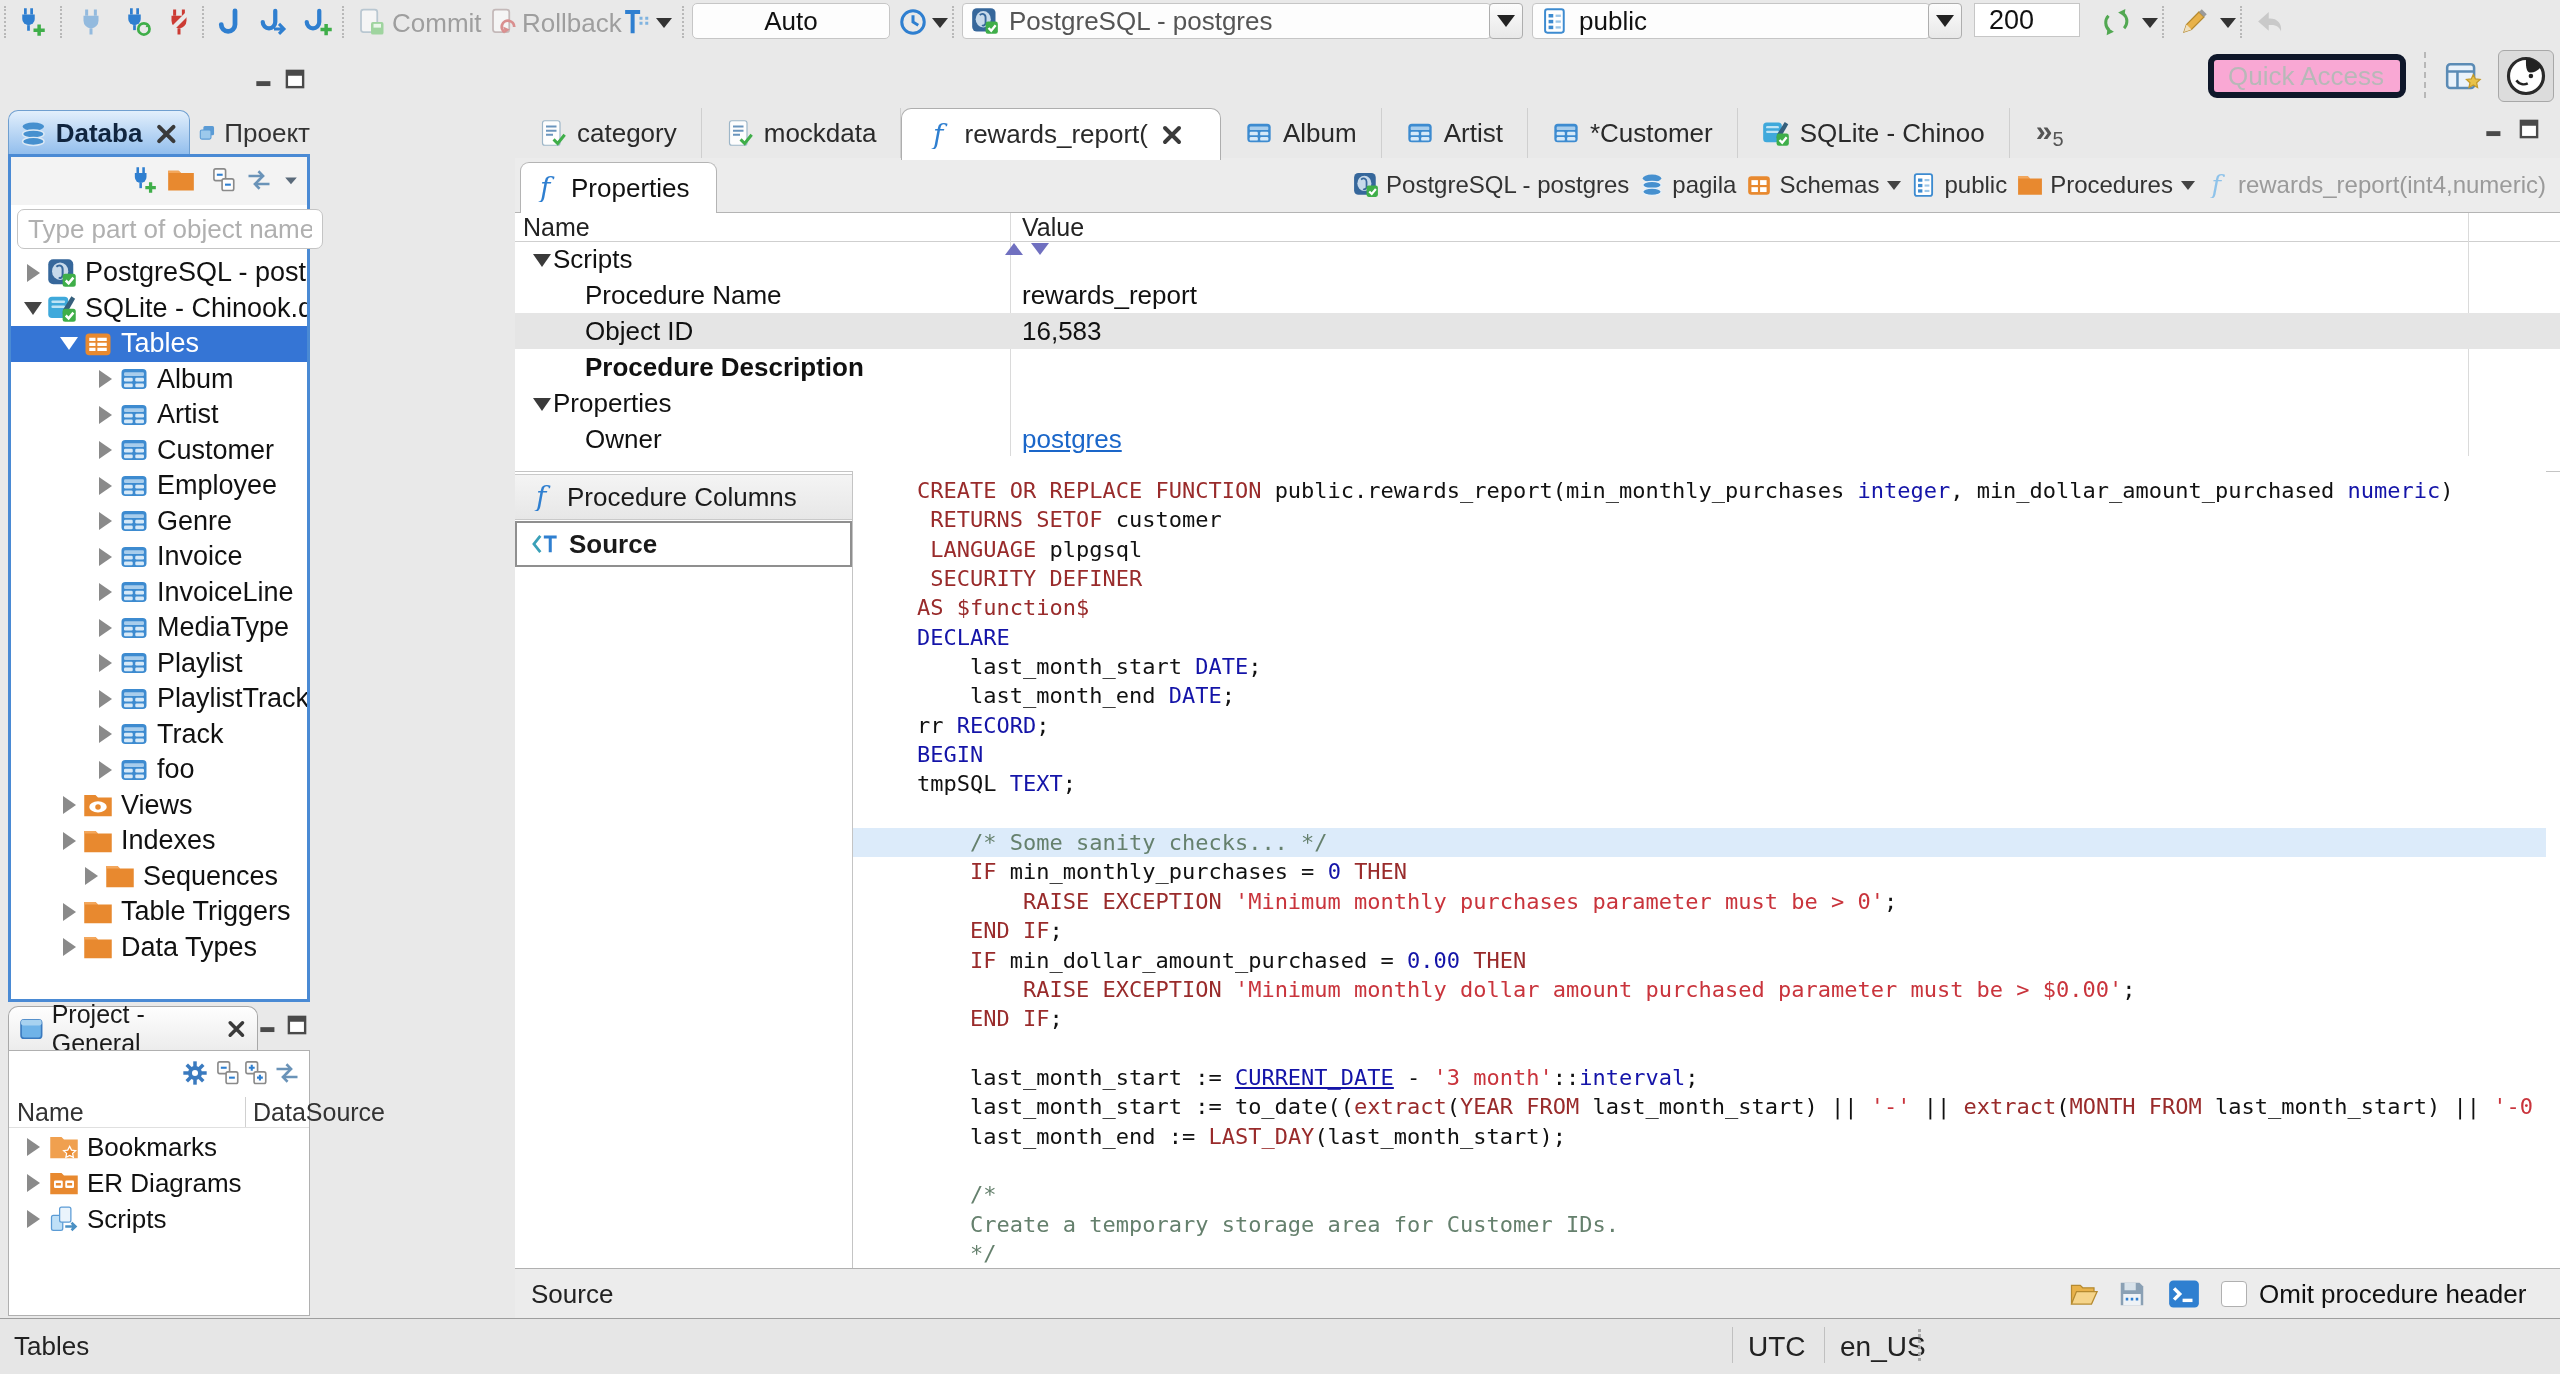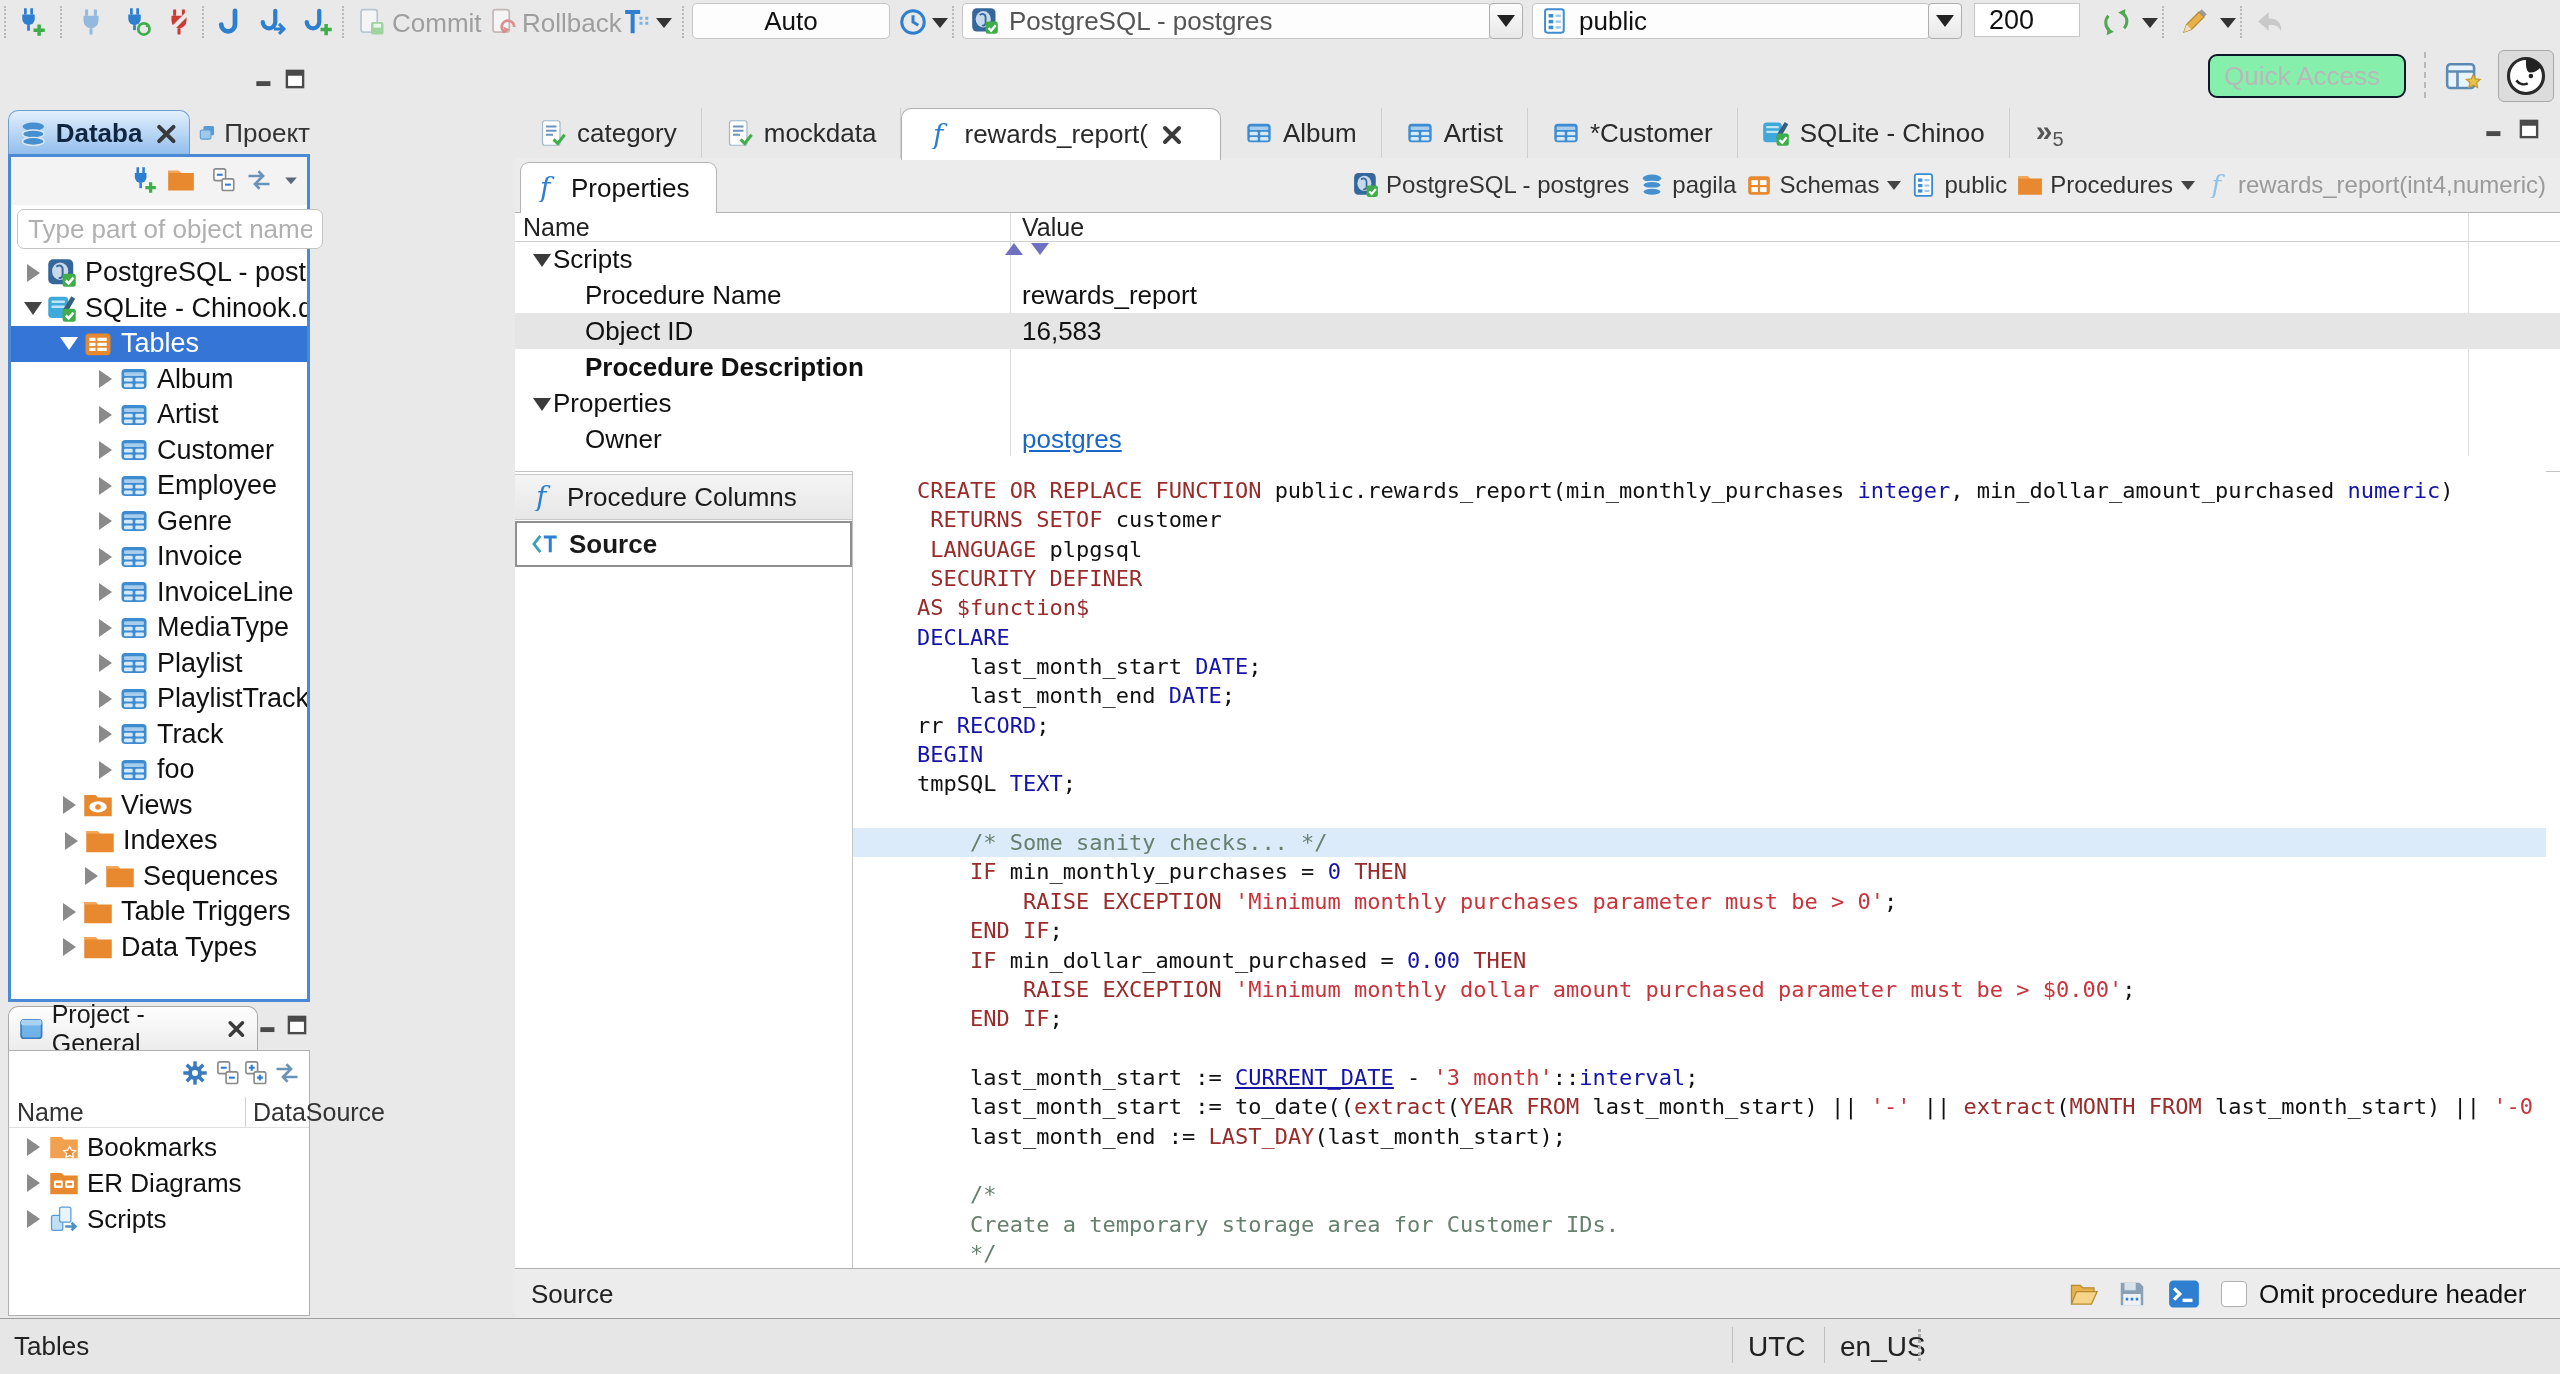--- a/index.html
+++ b/index.html
@@ -11,21 +11,21 @@
   .topbar{position:absolute;left:0;top:0;width:2560px;height:108px;background:#e9e9e9;}
   .tbi{position:absolute;top:7px;width:30px;height:30px;}
   .tb-sep{position:absolute;top:6px;height:32px;width:0;border-left:2px dotted #b8b8b8;}
   .tb-label{position:absolute;top:8px;font-size:26px;color:#9e9e9e;}
   .caret{position:absolute;top:18px;width:0;height:0;border-left:8px solid transparent;border-right:8px solid transparent;border-top:10px solid #333;}
   .combo{position:absolute;top:3px;height:34px;background:#fdfdfd;border:1px solid #c6c6c6;border-radius:5px;display:flex;align-items:center;font-size:26px;color:#333;}
   .combo .icon{width:28px;height:28px;margin:0 10px 0 8px;}
   .combo-btn{position:absolute;top:3px;width:34px;height:36px;background:linear-gradient(#fcfcfc,#e8e8e8);border:1px solid #aeaeae;border-radius:4px;display:flex;align-items:center;justify-content:center;box-sizing:border-box;}
   .combo-btn:after{content:"";width:0;height:0;border-left:9px solid transparent;border-right:9px solid transparent;border-top:12px solid #222;}
   .txtfield{position:absolute;top:3px;height:34px;background:#fff;border:1px solid #c6c6c6;box-sizing:border-box;font-size:27px;color:#111;padding:0 0 0 14px;outline:none;font-family:"Liberation Sans",sans-serif;}
-  .qa-input{position:absolute;left:2208px;top:54px;width:198px;height:44px;border:2px solid #0f172a;border-radius:9px;background:#86efac;font-size:26px;color:#333;padding:0 14px;box-sizing:border-box;outline:none;font-family:"Liberation Sans",sans-serif;}
+  .qa-input{position:absolute;left:2208px;top:54px;width:198px;height:44px;border:6px solid #0f172a;border-radius:9px;background:#f9a8d4;font-size:26px;color:#333;padding:0 14px;box-sizing:border-box;outline:none;font-family:"Liberation Sans",sans-serif;}
   .qa-input::placeholder{color:#b8b8b8;}
   .fetch::selection{background:#cde2f7;}
   .dash-sep{position:absolute;width:0;border-left:2px dashed #b8b8b8;}
   .logo-btn{position:absolute;left:2498px;top:50px;width:54px;height:50px;background:#dcdcdc;border:1px solid #a8a8a8;border-radius:6px;display:flex;align-items:center;justify-content:center;}
   
   .mini-btn{position:absolute;width:26px;height:26px;}
   .side-tab-active{position:absolute;left:8px;top:110px;width:182px;height:46px;background:linear-gradient(#e2effc,#8fbcec);border:1px solid #6f9fd0;border-bottom:none;border-radius:10px 10px 0 0;display:flex;align-items:center;box-sizing:border-box;}
   .side-tab-active .icon{width:30px;height:30px;margin:0 8px 0 10px;}
   .side-tab-active .lbl{font-size:26px;font-weight:700;color:#10253f;}
   .side-tab{position:absolute;left:192px;top:110px;width:118px;height:46px;display:flex;align-items:center;}
@@ -576,21 +576,21 @@
           <span class="tarrow col"></span>
           <span class="icon">
             <svg viewBox="0 0 24 24">
               <path d="M1 4h9l2 2h11v15H1z" fill="#e8892f"></path>
               <ellipse cx="12" cy="13.5" rx="7" ry="4.5" fill="#fff"></ellipse>
               <circle cx="12" cy="13.5" r="2.2" fill="#e8892f"></circle>
             </svg>
           </span>
           <span>Views</span>
         </div>
-        <div class="trow" style=" margin-left: 48px;">
+        <div class="trow" style="padding-left: 46px;">
           <span class="tarrow col"></span>
           <span class="icon">
             <svg viewBox="0 0 24 24">
               <path d="M1 4h9l2 2h11v15H1z" fill="#e8892f"></path>
               <path d="M1 4h9l2 2H1z" fill="#f3a75c"></path>
             </svg>
           </span>
           <span>Indexes</span>
         </div>
         <div class="trow" style="padding-left: 68px;">

